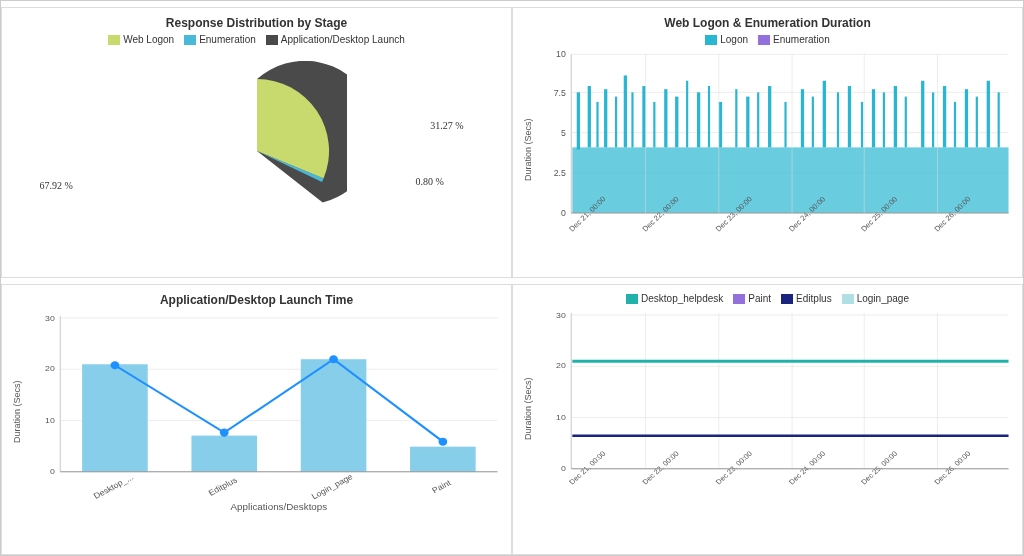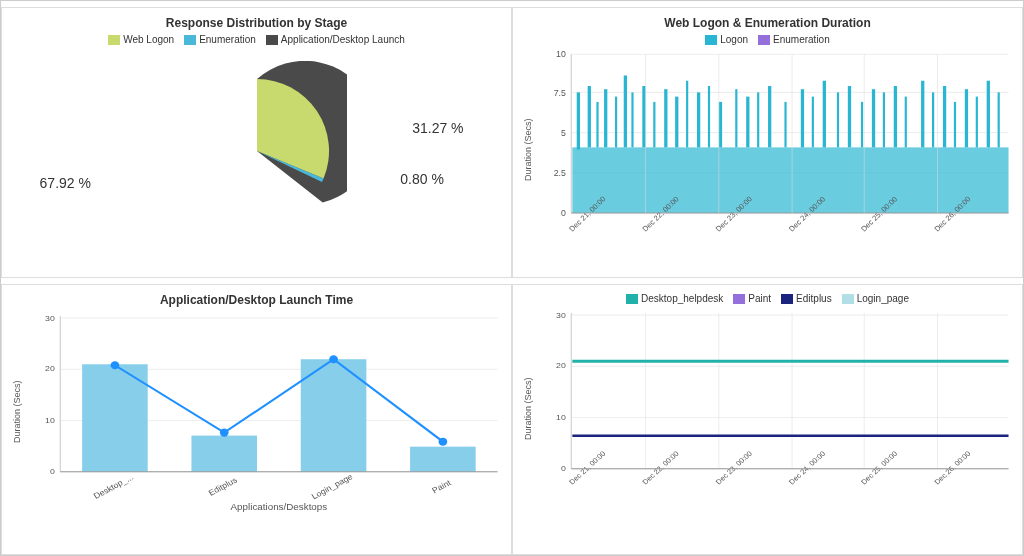--- a/index.html
+++ b/index.html
@@ -59,22 +59,23 @@
       align-items: center;
       height: calc(100% - 50px);
       position: relative;
     }
     .pie-svg {
       width: 180px;
       height: 180px;
     }
     .pie-label {
       position: absolute;
-      font-size: 14px;
+      font-size: 10px;
       color: #333;
+      font-family: Liberation Serif, serif;
     }
     .label-31 { top: 35%; right: 8%; }
     .label-080 { bottom: 32%; right: 12%; }
     .label-67 { bottom: 30%; left: 6%; }
   </style>
 </head>
 <body>
 
 <div class="dashboard">
 

